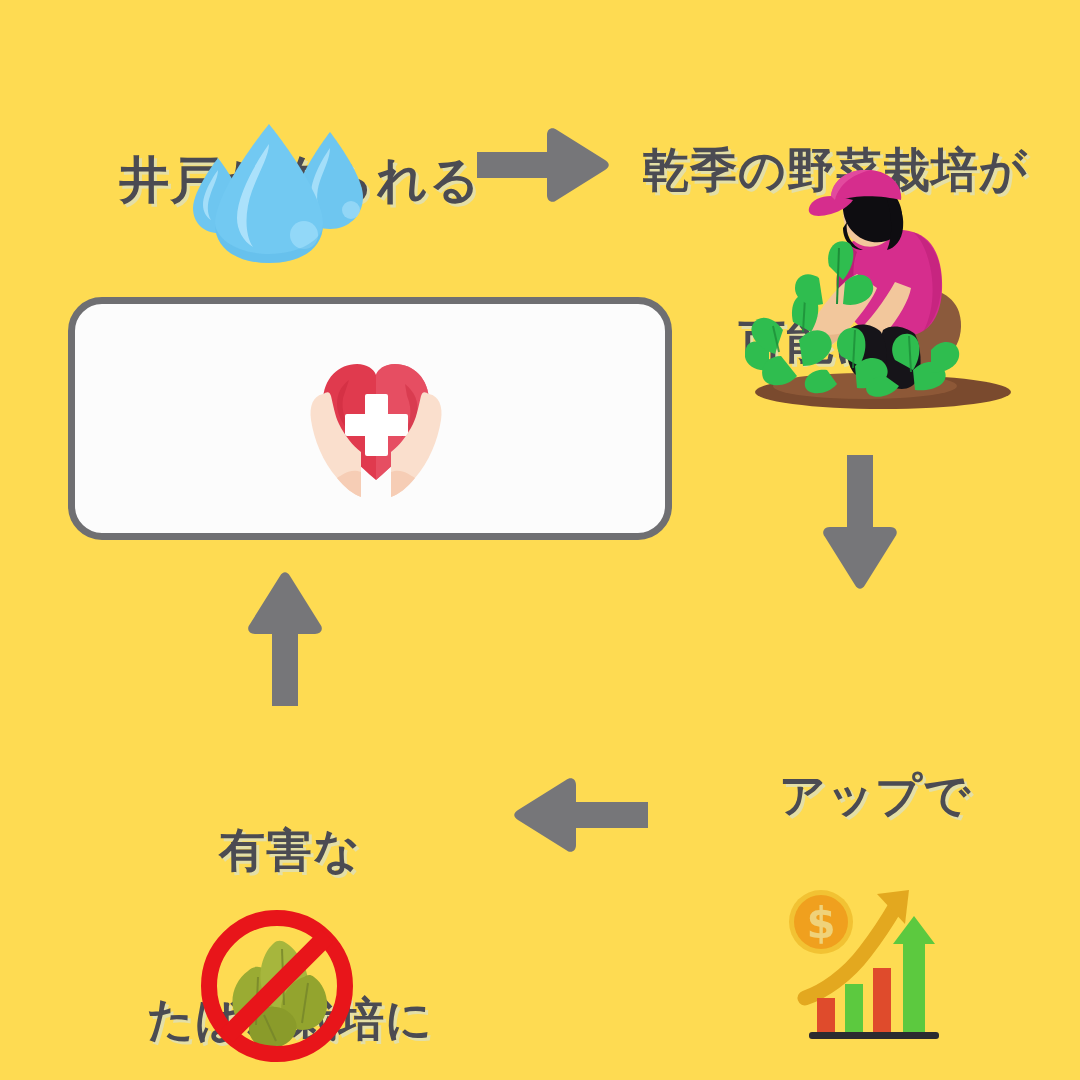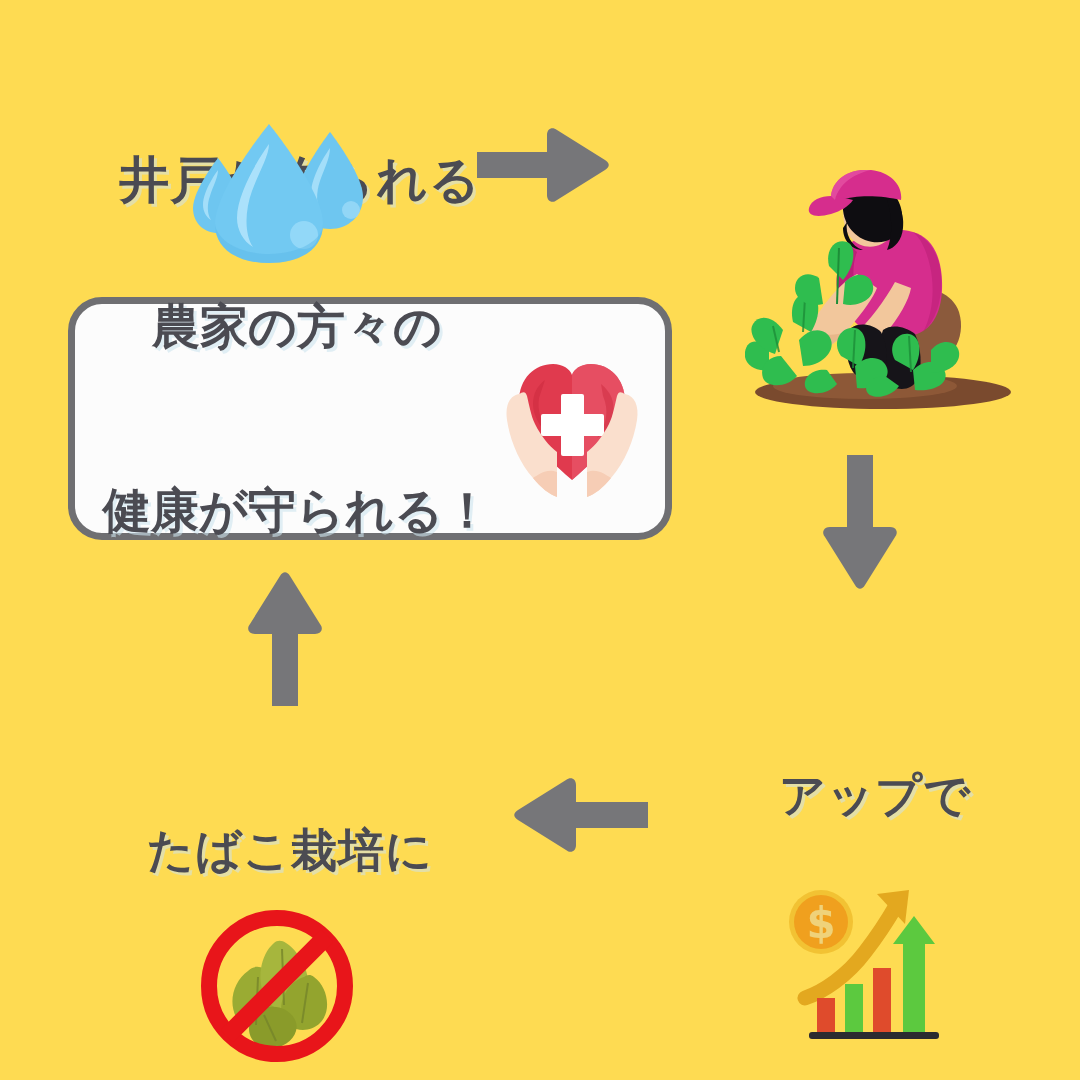--- a/index.html
+++ b/index.html
@@ -85,37 +85,38 @@
 </style>
 </head>
 <body>
 
 <div id="stage">
 
   <div class="cap" id="cap-well">
     <span class="cap-line">井戸が作られる</span>
   </div>
 
+  <div class="cap" id="cap-dryseason">
+    <span class="cap-line">乾季の野菜栽培が</span>
+    <span class="cap-line">可能に！</span>
+  </div>
 
   <div class="cap" id="cap-harvest">
     <span class="cap-line">アップで</span>
     
   </div>
 
   <div class="cap" id="cap-tobacco">
+    <span class="cap-line">有害な</span>
     <span class="cap-line">たばこ栽培に</span>
     
   </div>
 
   <div id="health-box">
     <div id="health-box-inner">
-      <div id="health-text">
-        <span class="cap-line">農家の方々の</span>
-        <span class="cap-line">健康が守られる！</span>
-      </div>
 
       <span id="heart-hands-icon">
         <svg width="150" height="170" viewBox="0 0 150 170" aria-hidden="true">
 
           <path d="M75 148 C40 118 22 96 22 70 C22 46 38 32 56 32 C66 32 73 37 75 43 C77 37 84 32 94 32 C112 32 128 46 128 70 C128 96 110 118 75 148 Z" fill="#e03a4e"></path>
           <path d="M75 43 C77 37 84 32 94 32 C112 32 128 46 128 70 C128 96 110 118 75 148 Z" fill="#e8566a" opacity="0.75"></path>
           <path d="M48 48 C40 54 36 62 36 72 C36 84 44 96 52 104 C44 90 40 78 42 66 Z" fill="#c9283c" opacity="0.5"></path>
           <path d="M104 52 C114 60 118 70 116 82 C114 92 108 100 100 106 C110 92 112 78 106 64 Z" fill="#c9283c" opacity="0.45"></path>
 
           <rect x="64" y="62" width="23" height="62" rx="2" fill="#ffffff"></rect>

